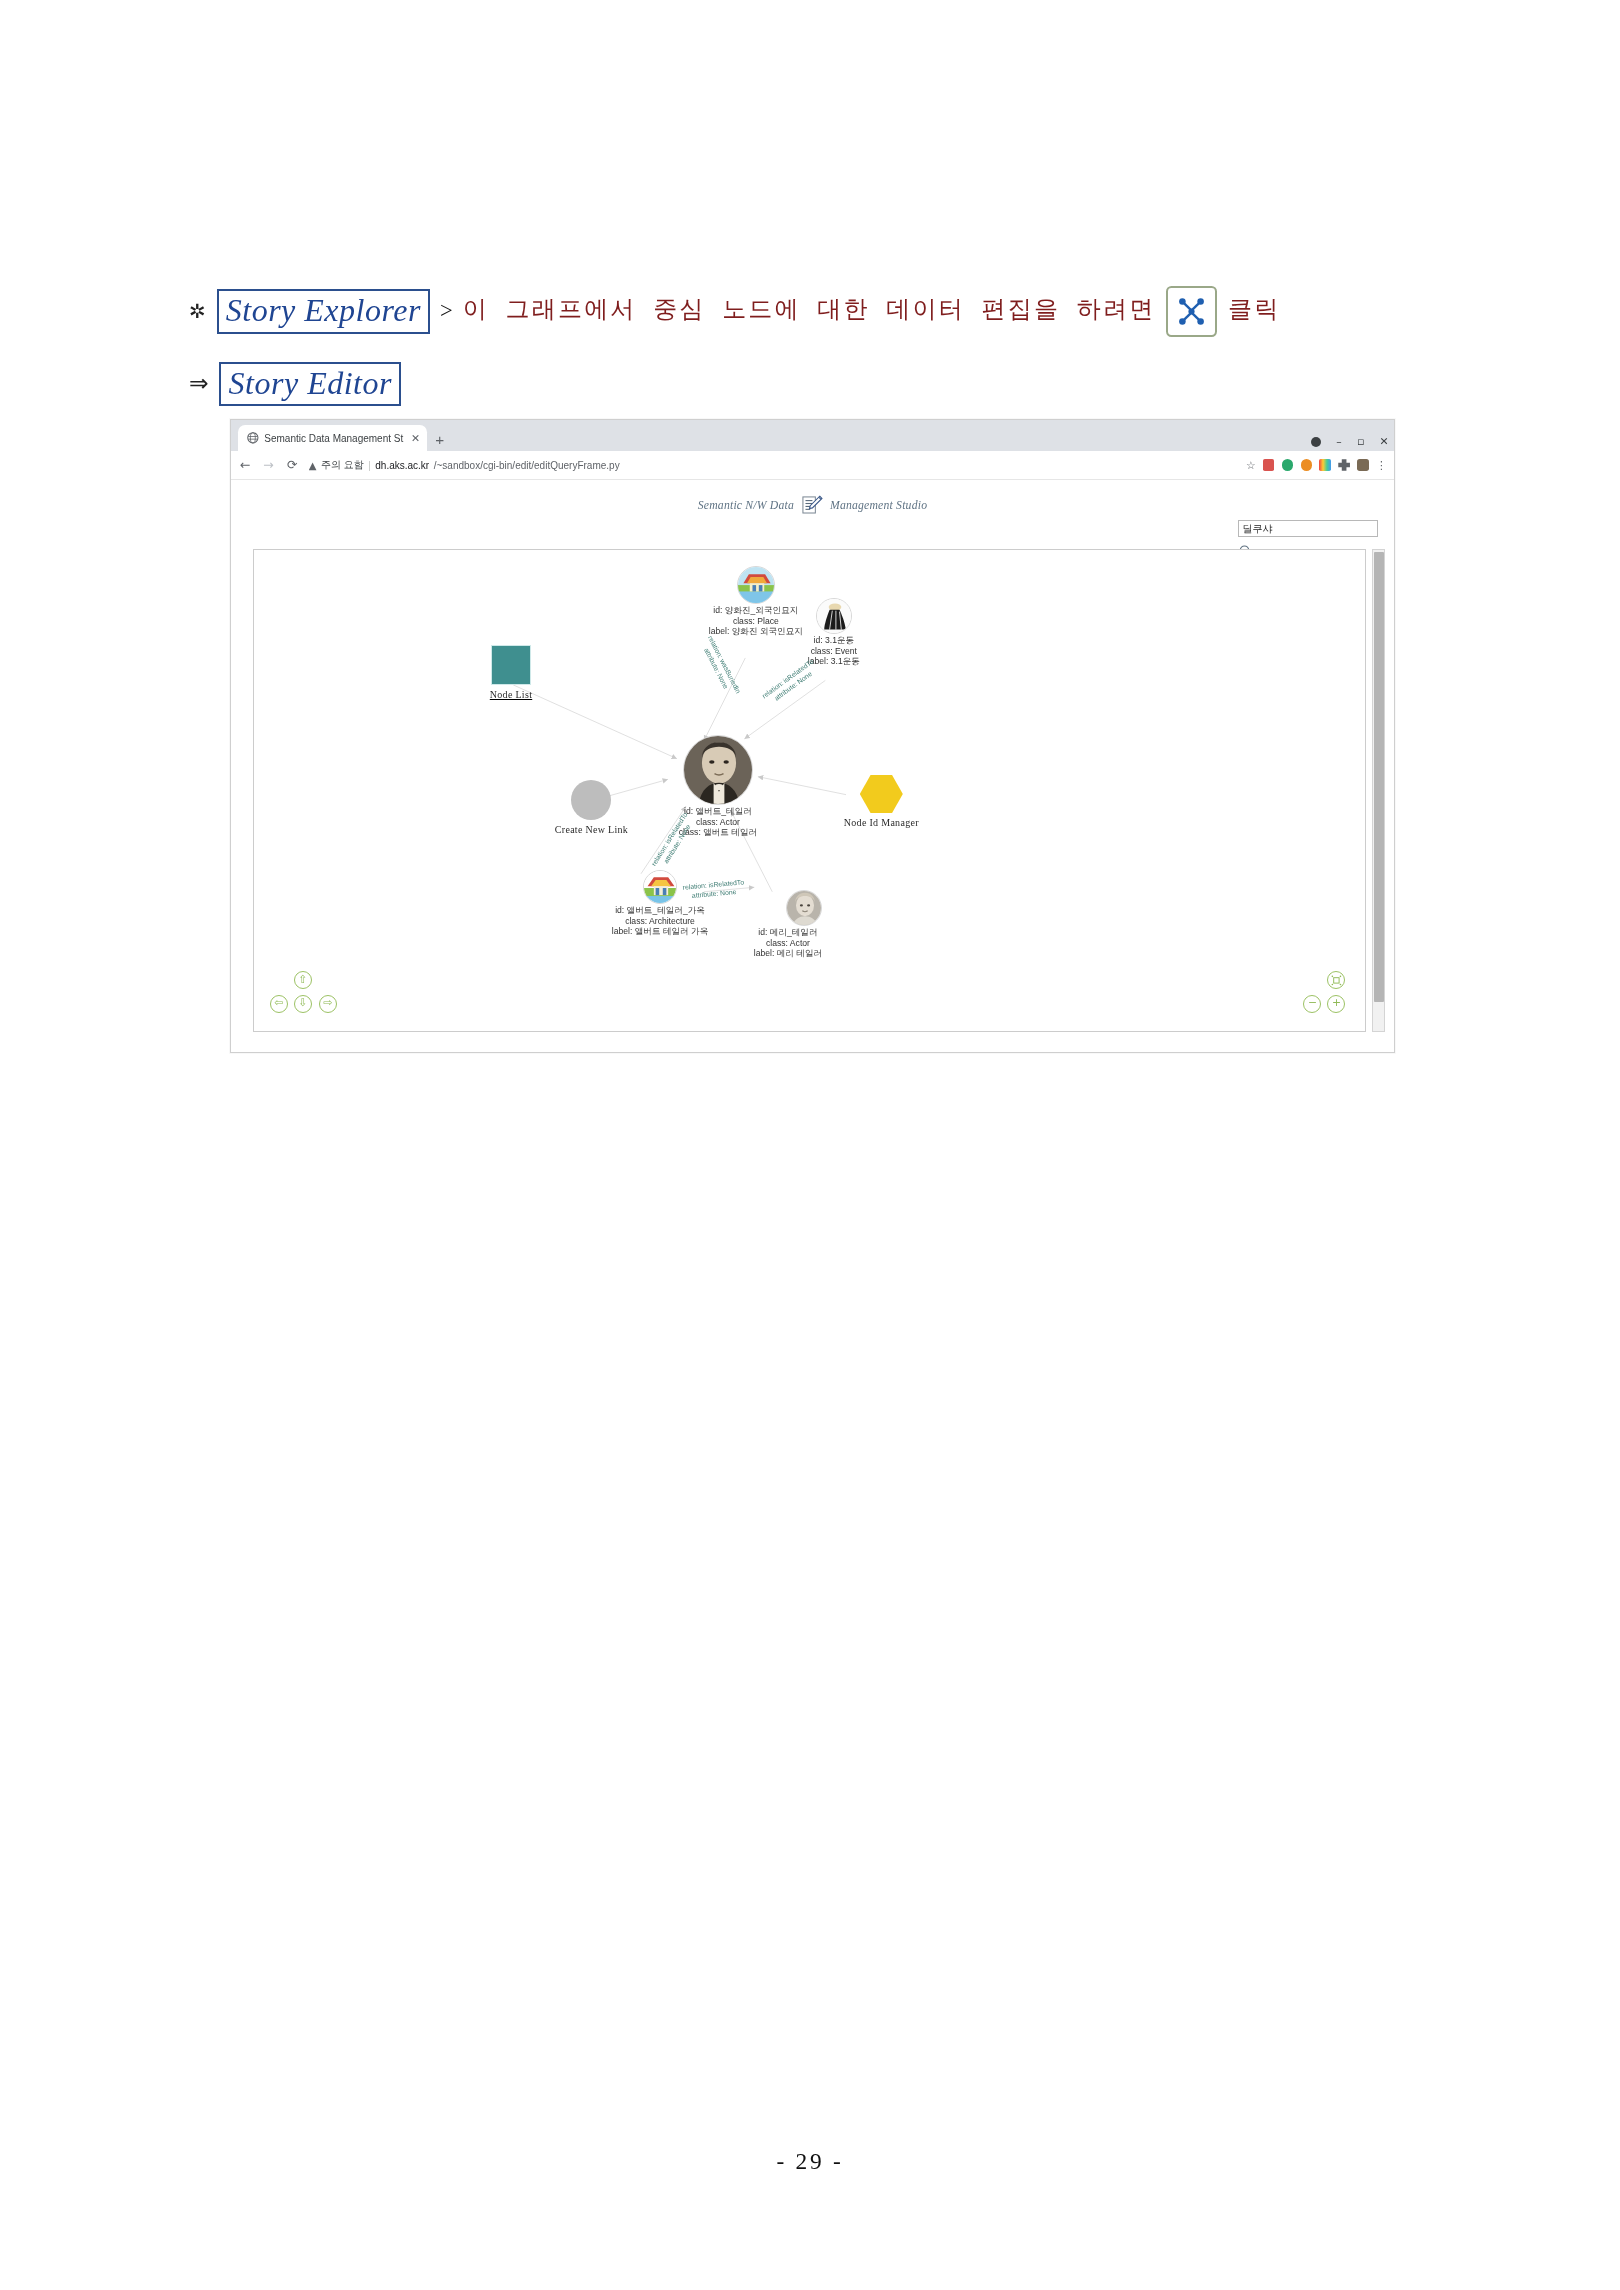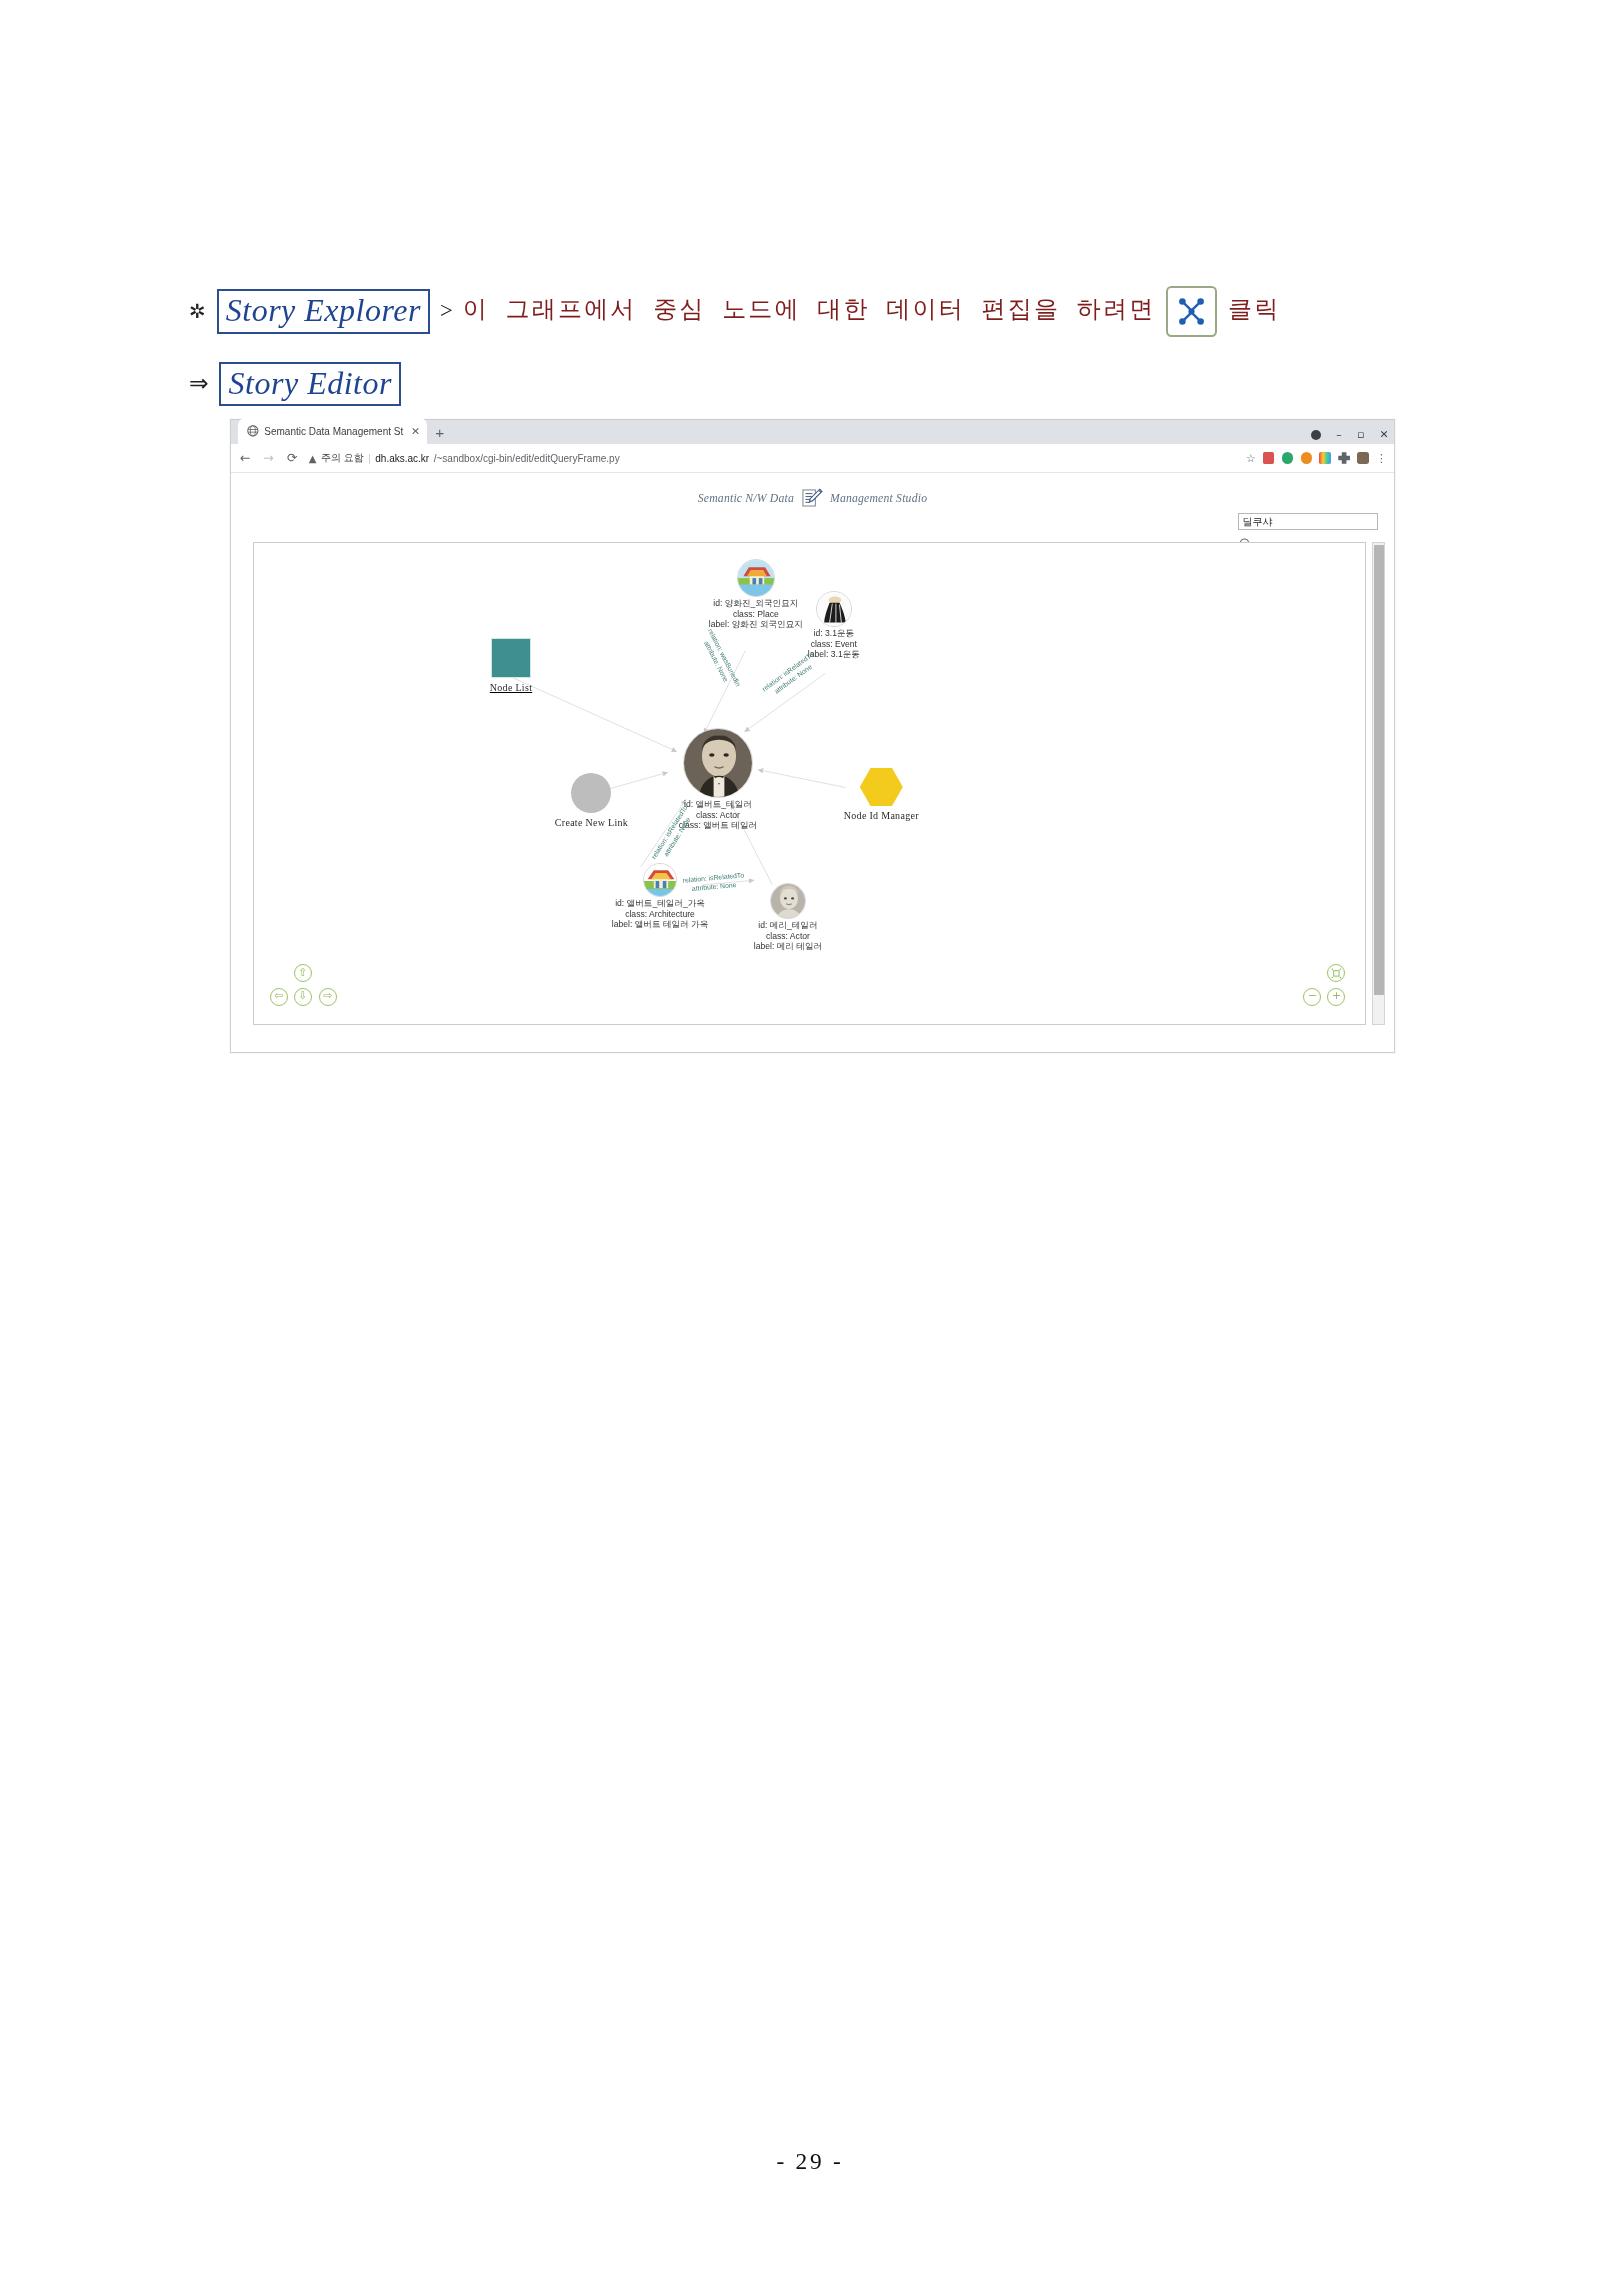--- a/index.html
+++ b/index.html
@@ -87,21 +87,21 @@
     left: 230px;
     top: 419px;
     width: 1163px;
     height: 632px;
     background: #ffffff;
     border: 0.9px solid #cfcfcf;
     box-shadow: 0 0 0 0.9px rgba(0,0,0,0.03);
     font-family: "Liberation Sans", sans-serif;
   }
   .tabstrip {
-    height: 24px;
+    height: 31px;
     background: #dee1e6;
     display: flex;
     align-items: flex-end;
     position: relative;
   }
   .tab {
     height: 26px;
     width: 189px;
     margin-left: 7.2px;
     background: #ffffff;
@@ -587,21 +587,21 @@
               <rect x="21" y="19" width="4" height="8" fill="#4a7fb5"></rect>
             </svg>
           </div>
           <div class="node-caption">
             <div>id: 앨버트_테일러_가옥</div>
             <div>class: Architecture</div>
             <div>label: 앨버트 테일러 가옥</div>
           </div>
         </div>
 
-        <div class="node" style="left:500px; top:340px;">
+        <div class="node" style="left:500px; top:340px;align-items:flex-end;">
           <div class="node-img" style="width:36px;height:36px;">
             <svg viewBox="0 0 40 40" width="36" height="36">
               <rect width="40" height="40" fill="#b9b4ab"></rect>
               <ellipse cx="20" cy="16" rx="10" ry="12" fill="#e4ddd2"></ellipse>
               <path d="M9 13 C10 3 30 3 31 13 C31 7 27 2 20 2 C13 2 9 7 9 13 Z" fill="#cfc7b8"></path>
               <ellipse cx="16" cy="16" rx="1.7" ry="1.2" fill="#4a453e"></ellipse>
               <ellipse cx="24" cy="16" rx="1.7" ry="1.2" fill="#4a453e"></ellipse>
               <path d="M17 22 Q20 24 23 22" stroke="#8e867a" stroke-width="1.2" fill="none"></path>
               <path d="M6 40 C7 32 13 28 20 28 C27 28 33 32 34 40 Z" fill="#dedad1"></path>
             </svg>

